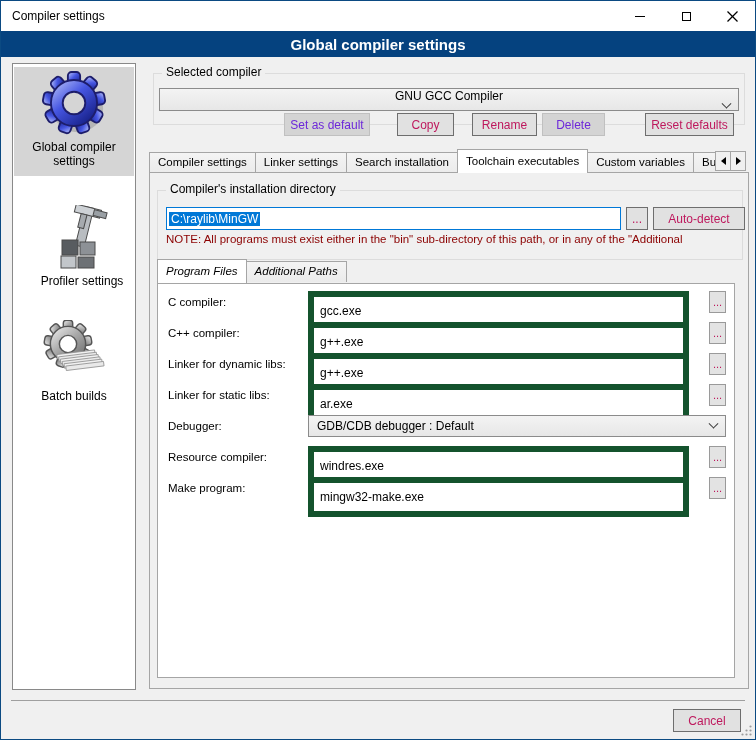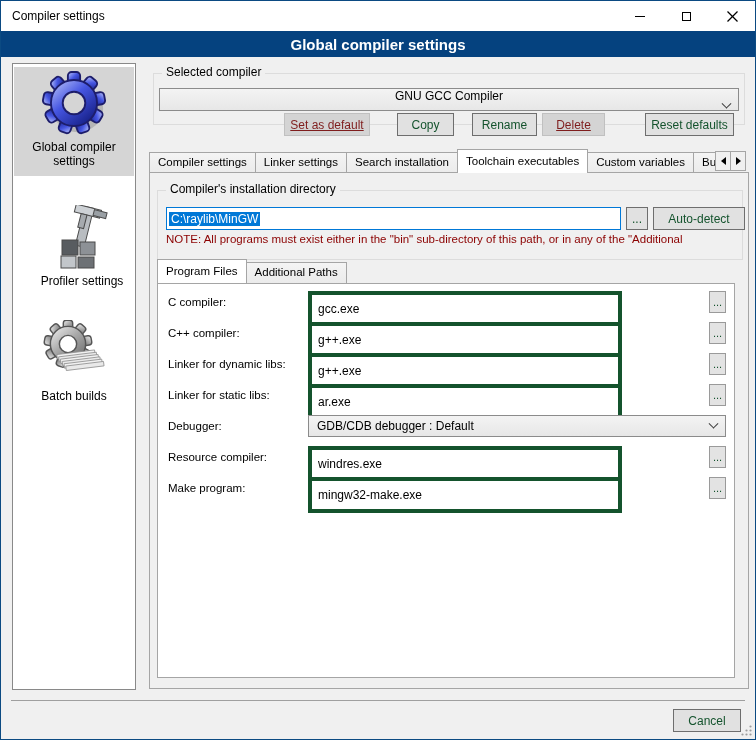--- a/index.html
+++ b/index.html
@@ -32,22 +32,22 @@
 
   
   .combo{display:flex;align-items:center;background:linear-gradient(#f3f3f3,#e7e7e7);
          border:1px solid #8b8b8b;padding:0 8px;height:23px;}
   .combo-text{font-size:12px;}
   .chev{margin-left:auto;width:7px;height:7px;border-right:1.4px solid #3a3a3a;border-bottom:1.4px solid #3a3a3a;
         transform:rotate(45deg) translate(-2px,-2px);}
 
   
   .btn{display:flex;align-items:center;justify-content:center;background:#e1e1e1;border:1px solid #6e6e6e;
-       font-family:"Liberation Sans",sans-serif;font-size:12px;color:#14532d;padding:0;}
-  .btn.disabled{background:#d4d4d4;border-color:#c0c0c0;color:#7f1d1d;text-decoration:underline;}
+       font-family:"Liberation Sans",sans-serif;font-size:12px;color:#be185d;padding:0;}
+  .btn.disabled{background:#d4d4d4;border-color:#c0c0c0;color:#6d28d9;}
 
   
   .tabstrip{position:absolute;left:148px;top:148px;width:600px;height:24px;}
   .tabs-clip{position:absolute;left:0;top:0;width:572px;height:24px;overflow:hidden;display:flex;align-items:flex-end;white-space:nowrap;}
   .tab{flex:0 0 auto;padding:3px 8px 4px 8px;height:21px;border:1px solid #a5a5a5;border-bottom:none;
        background:linear-gradient(#f4f4f4,#ebebeb);font-size:11.5px;margin-right:-1px;}
   .tab.active{background:#fff;height:24px;padding-top:5px;position:relative;z-index:3;}
   .tab-arrows{position:absolute;right:3px;top:2px;display:flex;z-index:4;}
   .arrow-btn{width:16px;height:20px;border:1px solid #a5a5a5;background:#f0f0f0;display:flex;align-items:center;justify-content:center;margin-left:-1px;}
   .tri-left{width:0;height:0;border-top:4px solid transparent;border-bottom:4px solid transparent;border-right:5px solid #000;}
@@ -59,26 +59,26 @@
   .g-install{left:7px;top:17px;width:586px;height:70px;}
   .dir-row{position:absolute;left:0;top:16px;height:23px;width:100%;}
   .dir-input{position:absolute;left:8px;top:0;width:455px;height:23px;background:#fff;border:1px solid #0078d7;
              display:flex;align-items:center;padding:0 2px;overflow:hidden;}
   .sel-text{background:#0078d7;color:#fff;padding:0 2px;font-size:12px;white-space:nowrap;}
   .browse-dir{position:absolute;left:468px;top:0;width:22px;height:23px;}
   .autodetect{position:absolute;left:495px;top:0;width:92px;height:23px;}
   .note{position:absolute;left:8px;top:42px;right:1px;color:#8b0000;font-size:11.5px;white-space:nowrap;overflow:hidden;}
 
   
-  .subtabs{position:absolute;left:7px;top:86px;display:flex;align-items:flex-end;height:24px;z-index:2;}
+  .subtabs{position:absolute;left:7px;top:86px;display:flex;align-items:center;height:24px;z-index:2;font-style:italic;}
   .tabpage-inner{position:absolute;left:7px;top:110px;width:578px;height:395px;background:#fff;border:1px solid #a5a5a5;}
 
   .field-row{position:absolute;left:0;width:100%;height:22px;}
   .field-label{position:absolute;left:10px;top:0;line-height:22px;font-size:11.5px;}
-  .field-input{position:absolute;left:150px;top:0;width:314px;height:22px;border:4px solid #14532d;background:#fff;
+  .field-input{position:absolute;left:150px;top:0;width:381px;height:22px;border:6px solid #14532d;background:#fff;
                font-family:"Liberation Sans",sans-serif;font-size:12px;padding:14px 6px;}
   .field-browse{position:absolute;left:551px;top:0;width:17px;height:22px;background:#e3e3e3;border:1px solid #9a9a9a;
                 font-size:11px;line-height:10px;}
   .field-combo{position:absolute;left:150px;top:0;width:418px;height:22px;}
 
   
   .footer-sep{position:absolute;left:10px;right:10px;top:699px;height:1px;background:#9f9f9f;}
   .ok-btn{position:absolute;left:585px;top:741px;width:67px;height:23px;}
   .cancel-btn{position:absolute;left:672px;top:708px;width:68px;height:23px;}
   .grip{position:absolute;right:2px;bottom:2px;}

